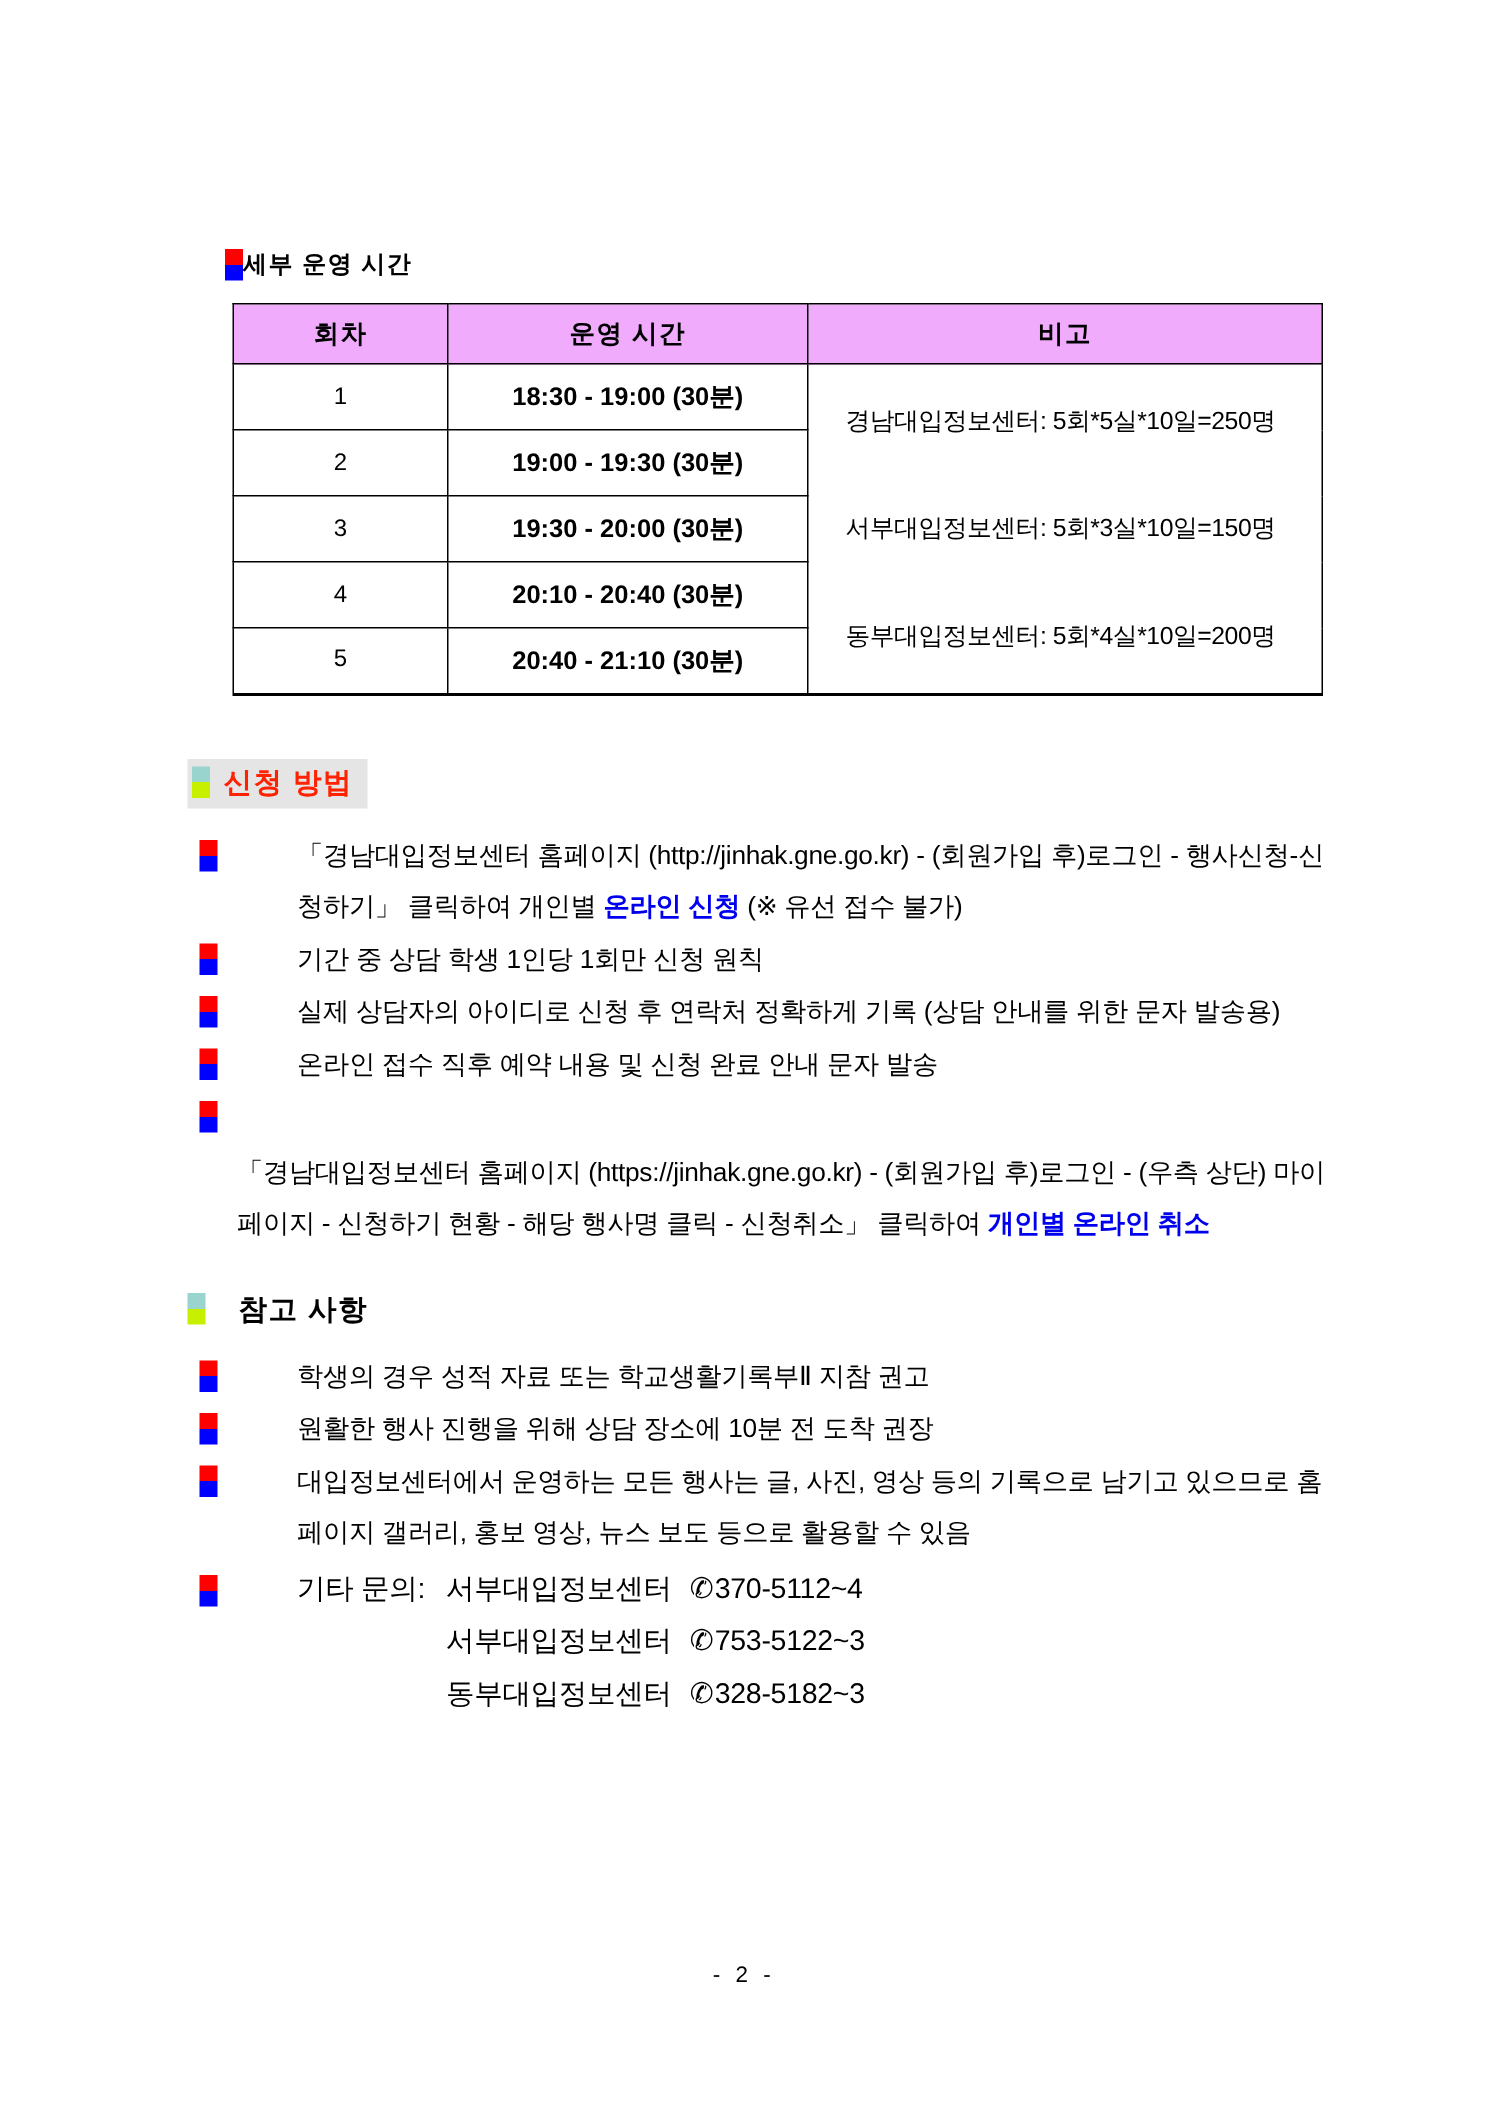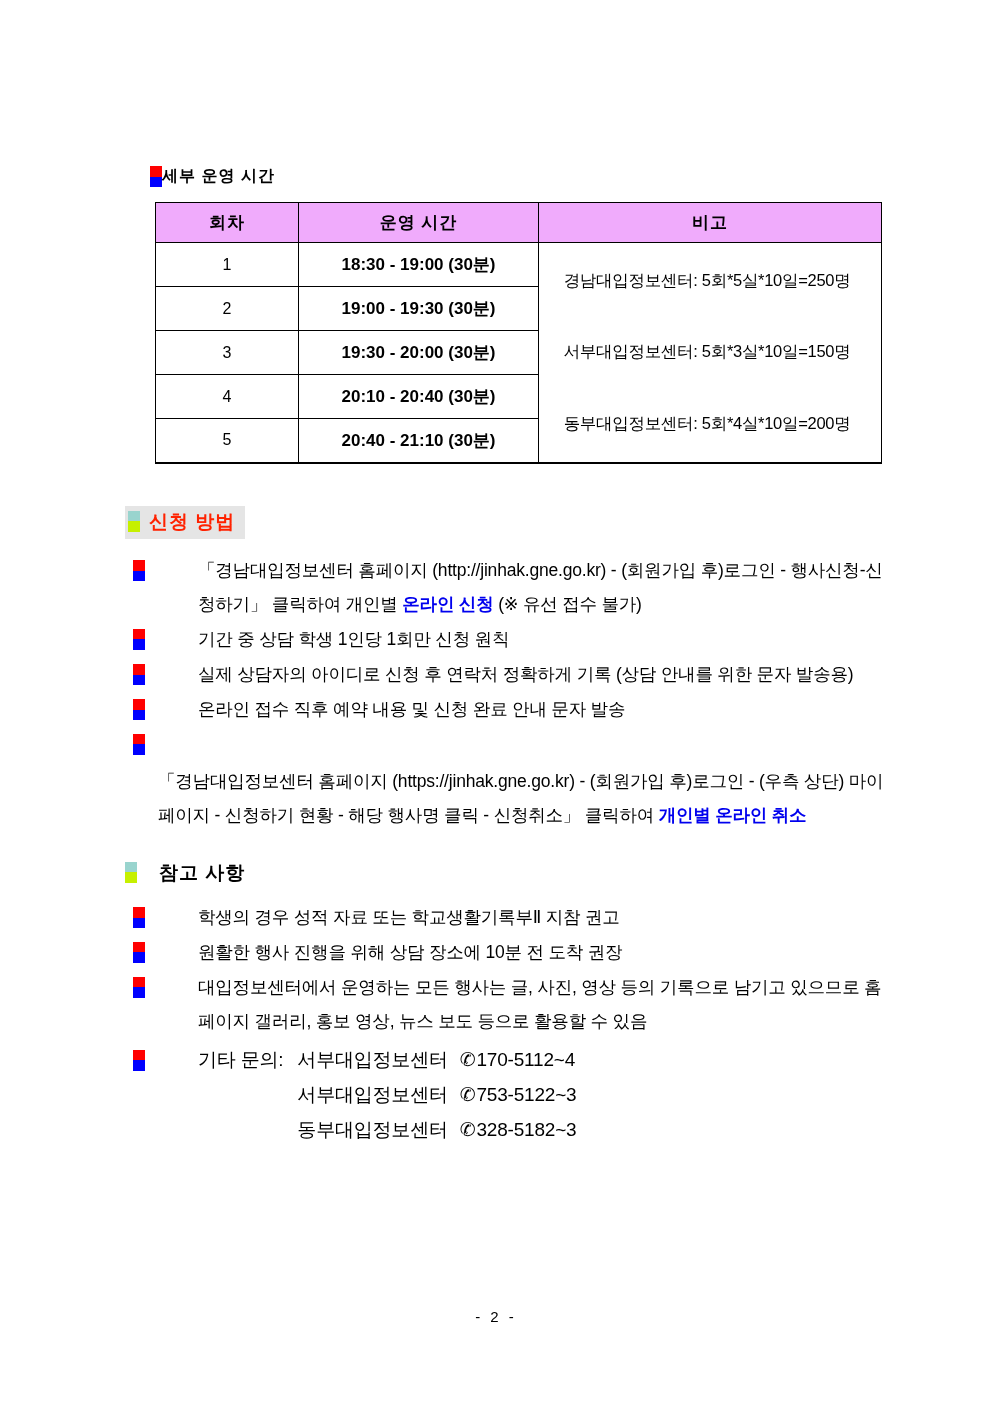--- a/index.html
+++ b/index.html
@@ -210,21 +210,21 @@
     <div class="li">
       <span class="bullet-rb"></span>
       <div class="li-text">대입정보센터에서 운영하는 모든 행사는 글, 사진, 영상 등의 기록으로 남기고 있으므로 홈페이지 갤러리, 홍보 영상, 뉴스 보도 등으로 활용할 수 있음</div>
     </div>
 
     <div class="li contacts">
       <span class="bullet-rb"></span>
       <div class="contacts-text">
         <span class="contacts-label">기타 문의:</span>
         <div class="contact-col">
-          <div class="contact-line"><span>서부대입정보센터</span><span class="phone-icon">✆</span><span>170-5112~4</span></div>
+          <div class="contact-line"><span>서부대입정보센터</span><span class="phone-icon">✆</span><span>370-5112~4</span></div>
           <div class="contact-line"><span>서부대입정보센터</span><span class="phone-icon">✆</span><span>753-5122~3</span></div>
           <div class="contact-line"><span>동부대입정보센터</span><span class="phone-icon">✆</span><span>328-5182~3</span></div>
         </div>
       </div>
     </div>
   </div>
 
   <div class="footer">- 2 -</div>
 
 </div>

